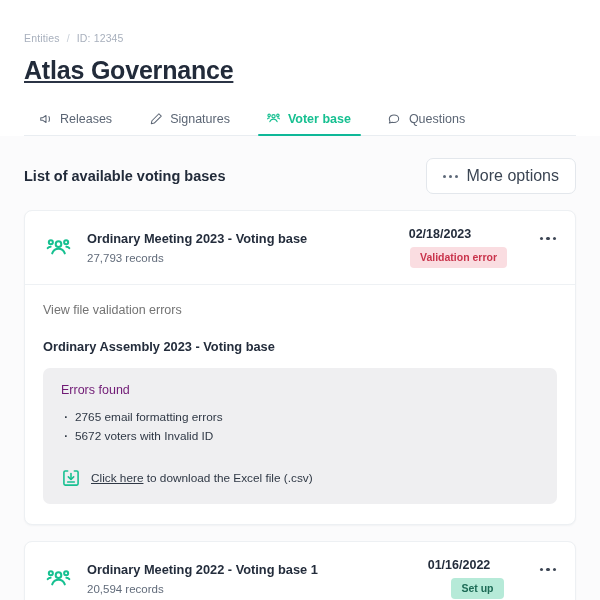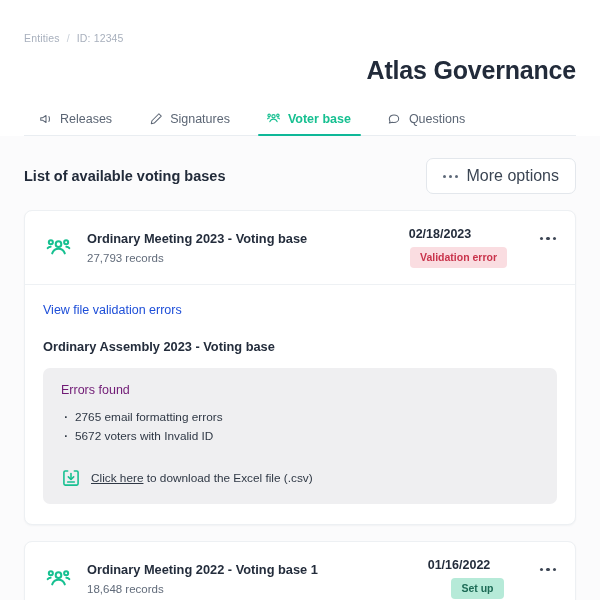--- a/index.html
+++ b/index.html
@@ -41,22 +41,23 @@
     color: #a8b0bd;
     letter-spacing: .15px;
     height: 14px;
   }
   .breadcrumb .crumb-sep { color: #c8cfd8; }
   .breadcrumb .crumb { color: #a8b0bd; }
 
   .title-row {
     display: flex;
     align-items: flex-start;
-    justify-content: flex-end;
+    justify-content: space-between;
     margin-top: 8px;
+    text-decoration: underline;
   }
 
   .page-title {
     font-size: 25px;
     font-weight: 700;
     color: #222b3a;
     letter-spacing: -.2px;
     line-height: 34px;
   }
 
@@ -248,21 +249,21 @@
   .card-menu .dots { display: flex; gap: 3.5px; }
   .card-menu .dots i {
     width: 3.2px; height: 3.2px; border-radius: 50%;
     background: #3e4755; display: block;
   }
 
   
   .card-body { padding: 16px 18px 20px 18px; }
   .cb-link-title {
     font-size: 12.5px;
-    color: #1d4ed8;
+    color: #737373;
     line-height: 18px;
   }
   .cb-subtitle {
     font-size: 12.8px;
     font-weight: 700;
     color: #242d3c;
     margin-top: 20px;
   }
 
   .errors-box {
@@ -461,21 +462,21 @@
             <circle cx="5.2" cy="7.4" r="1.8"></circle>
             <circle cx="18.8" cy="7.4" r="1.8"></circle>
             <path d="M6.4 17.2c.9-2.5 3-4 5.6-4s4.7 1.5 5.6 4"></path>
             <path d="M2.4 12.6c.6-.8 1.5-1.3 2.6-1.3"></path>
             <path d="M21.6 12.6c-.6-.8-1.5-1.3-2.6-1.3"></path>
           </svg>
         </span>
 
         <div class="vb-main">
           <div class="vb-name">Ordinary Meeting 2022 - Voting base 1</div>
-          <div class="vb-records">18,648 records</div>
+          <div class="vb-records">20,594 records</div>
         </div>
 
         <div class="vb-right">
           <div class="vb-date">01/16/2022</div>
           <div class="badge setup">Set up</div>
         </div>
 
         <div class="card-menu">
           <span class="dots">
               <i></i>

